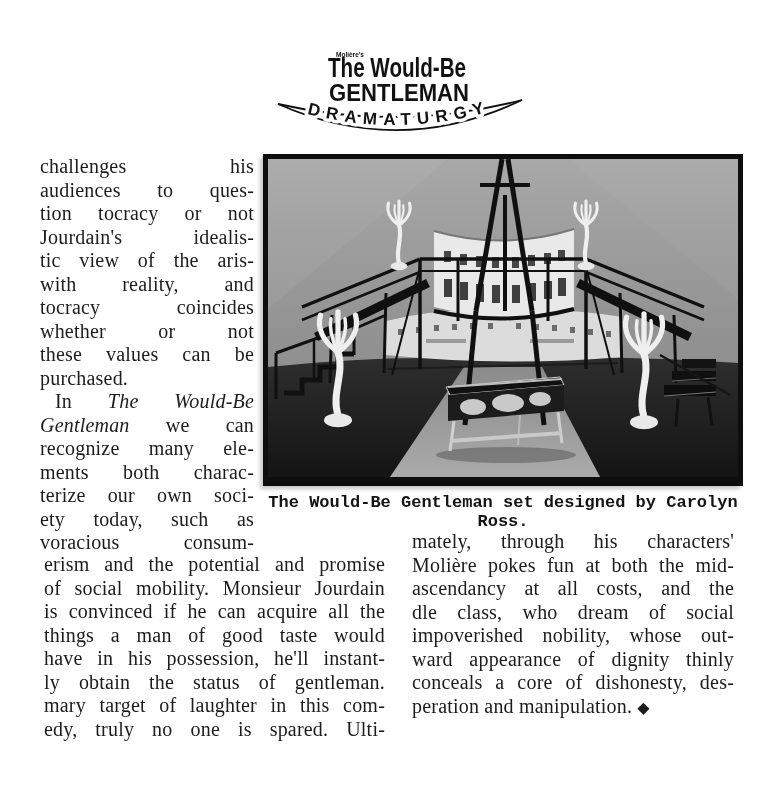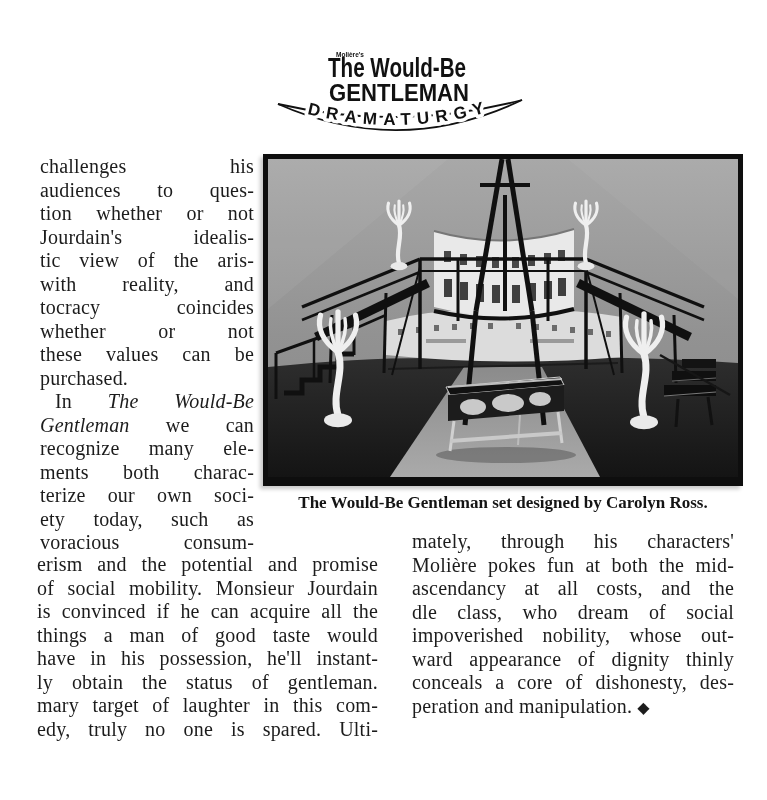--- a/index.html
+++ b/index.html
@@ -2,42 +2,42 @@
 <html><head>
 <meta charset="utf-8">
 <style>
   *{margin:0;padding:0;box-sizing:border-box}
   html,body{width:767px;height:800px}
   body{position:relative;background:#ffffff;font-family:"Liberation Serif",serif;color:#1c1c1c;overflow:hidden}
 
   
   .col{position:absolute}
   #col-narrow{left:40px;top:155px;width:214px}
-  #col-left{left:37px;top:553px;width:341px}
+  #col-left{left:44px;top:553px;width:341px}
   #col-right{left:412px;top:530px;width:322px}
   .tl{font-size:20px;line-height:23.5px;text-align:justify;letter-spacing:.2px}
   .j{text-align-last:justify}
   .end{text-align-last:left}
   .ind{text-indent:15px}
   .it{font-style:italic}
   .diamond{font-size:16px;letter-spacing:0}
 
   
   #masthead{position:absolute;left:238px;top:46px;width:304px;height:100px}
   #masthead text{font-family:"Liberation Sans",sans-serif}
 
   
   #photo{position:absolute;left:263px;top:154px;width:480px;height:332px;
          border:5px solid #0e0e0e;border-bottom-width:9px;background:#8f8f8f;
          box-shadow:-3px 3px 4px rgba(0,0,0,.22)}
   #photo svg{display:block;width:470px;height:318px}
 
   
   #caption{position:absolute;left:263px;top:493px;width:480px;text-align:center;
-           font-family:Liberation Serif, serif;font-weight:bold;font-size:17px;color:#141414}
+           font-family:Liberation Mono, monospace;font-weight:bold;font-size:17px;color:#141414}
 </style>
 </head>
 <body>
 
 <svg id="masthead" viewBox="0 0 304 100">
   <text x="98" y="11" font-size="6.5" font-weight="bold" fill="#111">Molière's</text>
   <text x="159" y="31" text-anchor="middle" font-size="27" font-weight="bold" fill="#111" textLength="138" lengthAdjust="spacingAndGlyphs">The Would-Be</text>
   <text x="161" y="55" text-anchor="middle" font-size="23" font-weight="bold" fill="#111" textLength="140" lengthAdjust="spacingAndGlyphs">GENTLEMAN</text>
 
   <path d="M 40,58 Q 162,86 284,54" fill="none" stroke="#111" stroke-width="1.8"></path>
@@ -201,21 +201,21 @@
   </svg>
 </div>
 
 <div id="caption">
   <span class="cap-it">The Would-Be Gentleman</span><span> set designed by Carolyn Ross.</span>
 </div>
 
 <div id="col-narrow" class="col">
   <div class="tl j">challenges his</div>
   <div class="tl j">audiences to ques-</div>
-  <div class="tl j">tion whether or not</div>
+  <div class="tl j">tion tocracy or not</div>
   <div class="tl j">Jourdain's idealis-</div>
   <div class="tl j">tic view of the aris-</div>
   <div class="tl j">with reality, and</div>
   <div class="tl j">tocracy coincides</div>
   <div class="tl j">whether or not</div>
   <div class="tl j">these values can be</div>
   <div class="tl end">purchased.</div>
   <div class="tl j ind">
     <span>In</span>
     <span class="it">The Would-Be</span>

